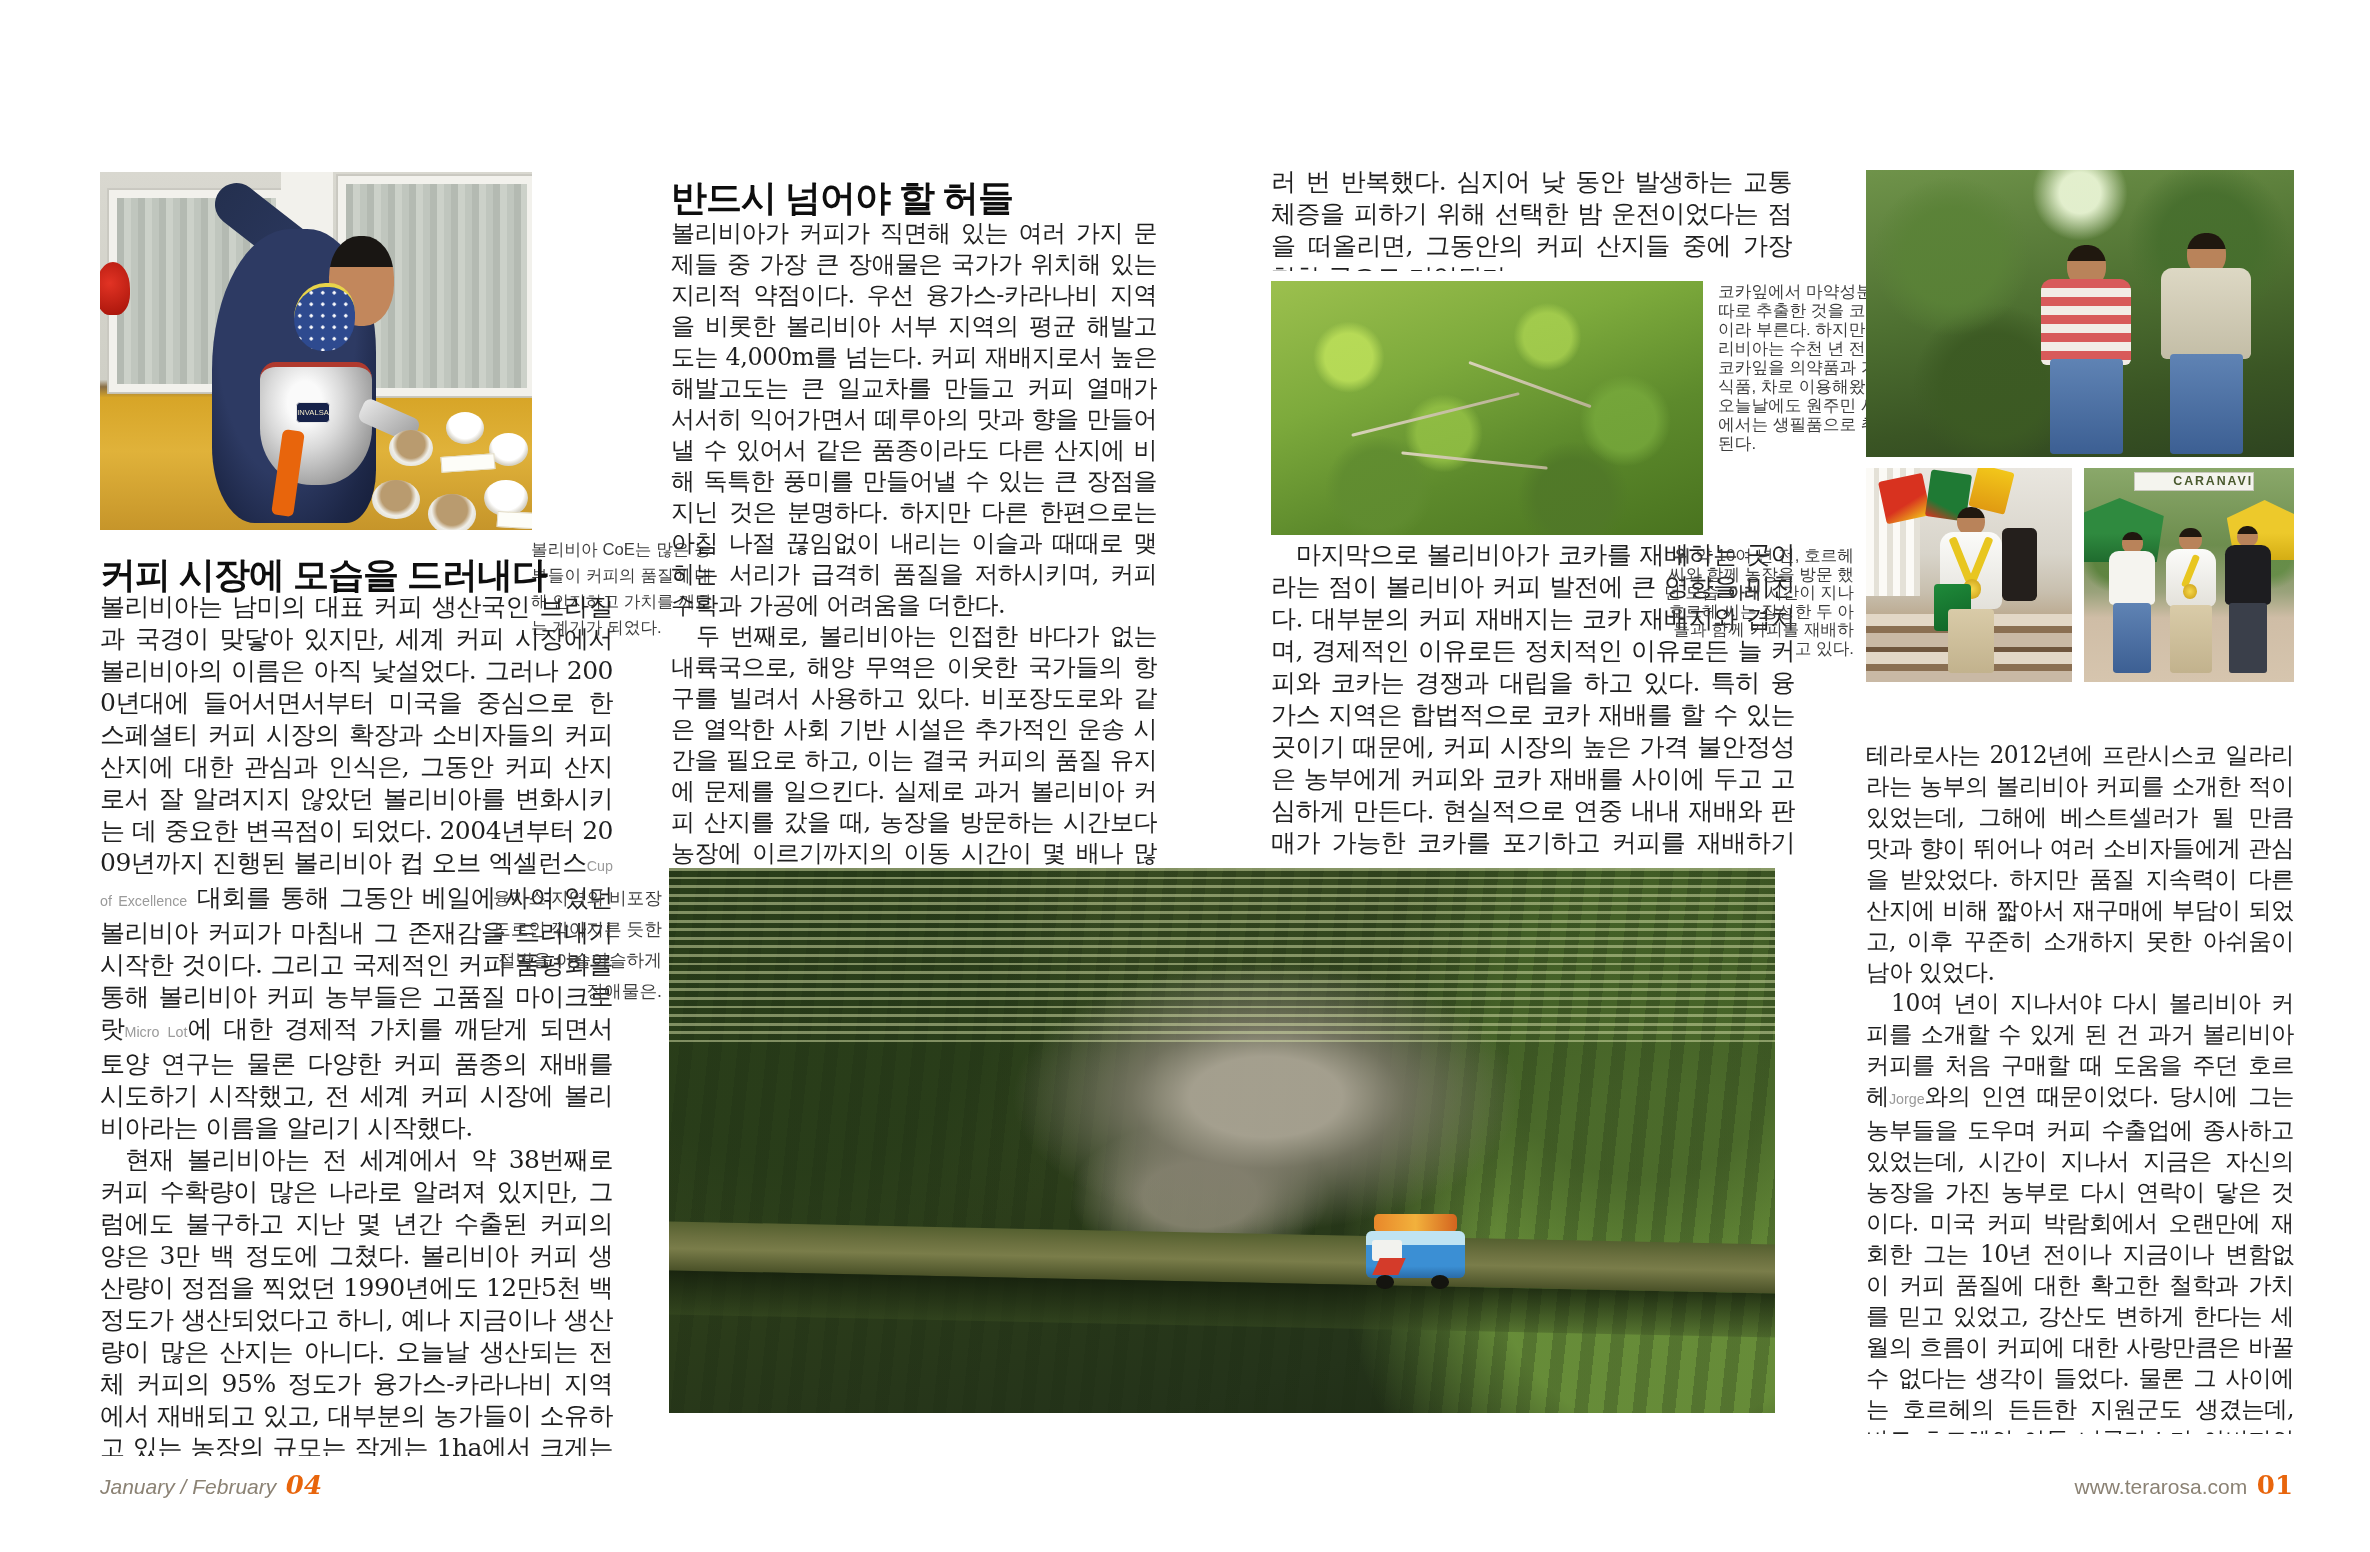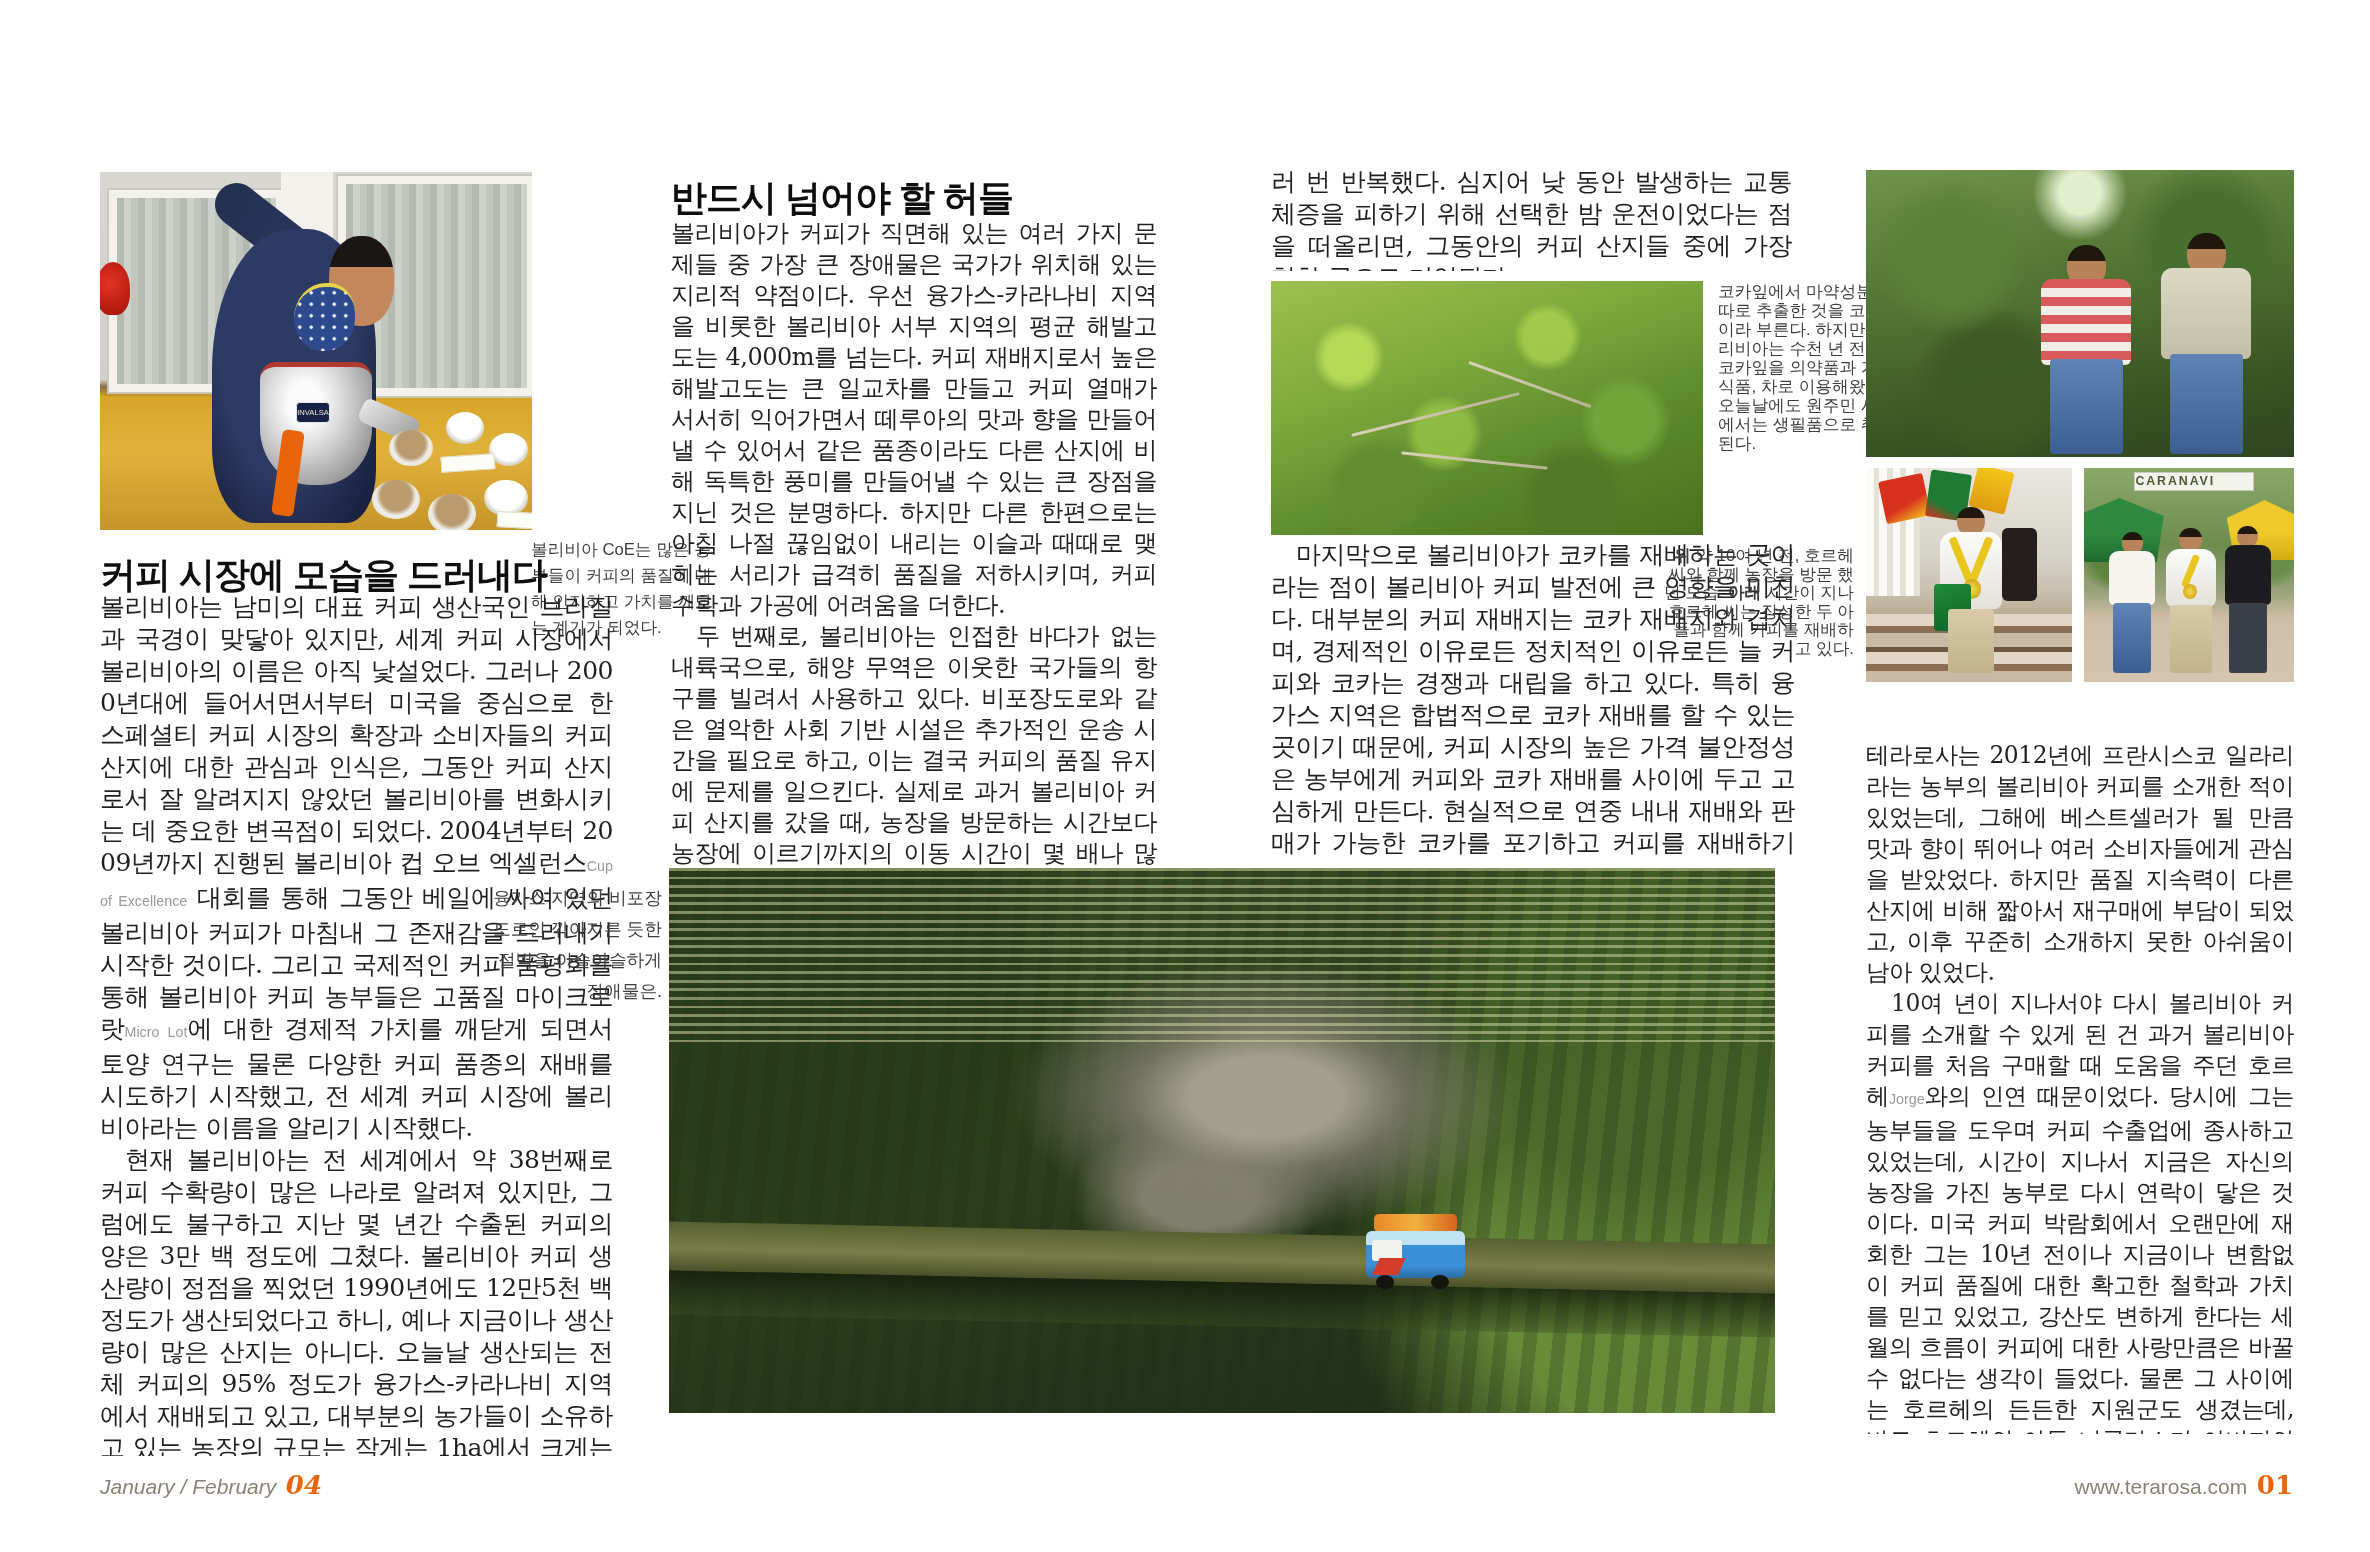--- a/index.html
+++ b/index.html
@@ -76,21 +76,21 @@
   .ribbon{background:#e8c61f;transform:rotate(22deg);border-radius:2.9px;}
   .ribbon.l{transform:rotate(-22deg);}
   .medal-disc{background:radial-gradient(circle,#f6d74a,#c79a12);border-radius:50%;}
   .folderG{background:linear-gradient(160deg,#1f8a3a,#0f6326);border-radius:3.8px;}
   .speaker{background:#241f1c;border-radius:5.7px;}
   
   .ph-group{background:
       radial-gradient(circle at 15% 42%,rgba(90,130,60,.9) 0 10%,transparent 16%),
       radial-gradient(circle at 88% 40%,rgba(100,140,70,.9) 0 10%,transparent 16%),
       linear-gradient(180deg,#8aa86a 0%,#6d8d4e 36%,#9aa27b 58%,#cfbda6 70%,#d6c5ae 100%);}
-  .sign{background:#f4f4ee;border:1px solid #c8c8bc;text-align:left;
+  .sign{background:#f4f4ee;border:1px solid #c8c8bc;text-align:right;
         font-family:"Liberation Sans",sans-serif;font-weight:bold;color:#4a5a2f;font-size:12.4px;line-height:16.3px;letter-spacing:1.9px;}
   .tentG{background:linear-gradient(180deg,#2f8a3f 0 55%,#1f6b2e 100%);clip-path:polygon(0 28%,50% 0,100% 28%,92% 100%,8% 100%);}
   .tentY{background:linear-gradient(180deg,#edc92b 0 55%,#d4ad14 100%);clip-path:polygon(0 30%,50% 0,100% 30%,90% 100%,10% 100%);}
   .teeW{background:#f5f4ef;border-radius:9.6px 9.6px 4.8px 4.8px;}
   .teeB{background:#1d1d20;border-radius:9.6px 9.6px 4.8px 4.8px;}
   .legs-dark{background:#3a3f4a;border-radius:2.9px;}
   
   .ph-cliff{background:
       radial-gradient(ellipse at 54% 42%,rgba(170,164,148,.95) 0 9%,rgba(130,126,110,.8) 16%,transparent 30%),
       radial-gradient(ellipse at 48% 60%,rgba(150,144,126,.8) 0 7%,transparent 16%),

